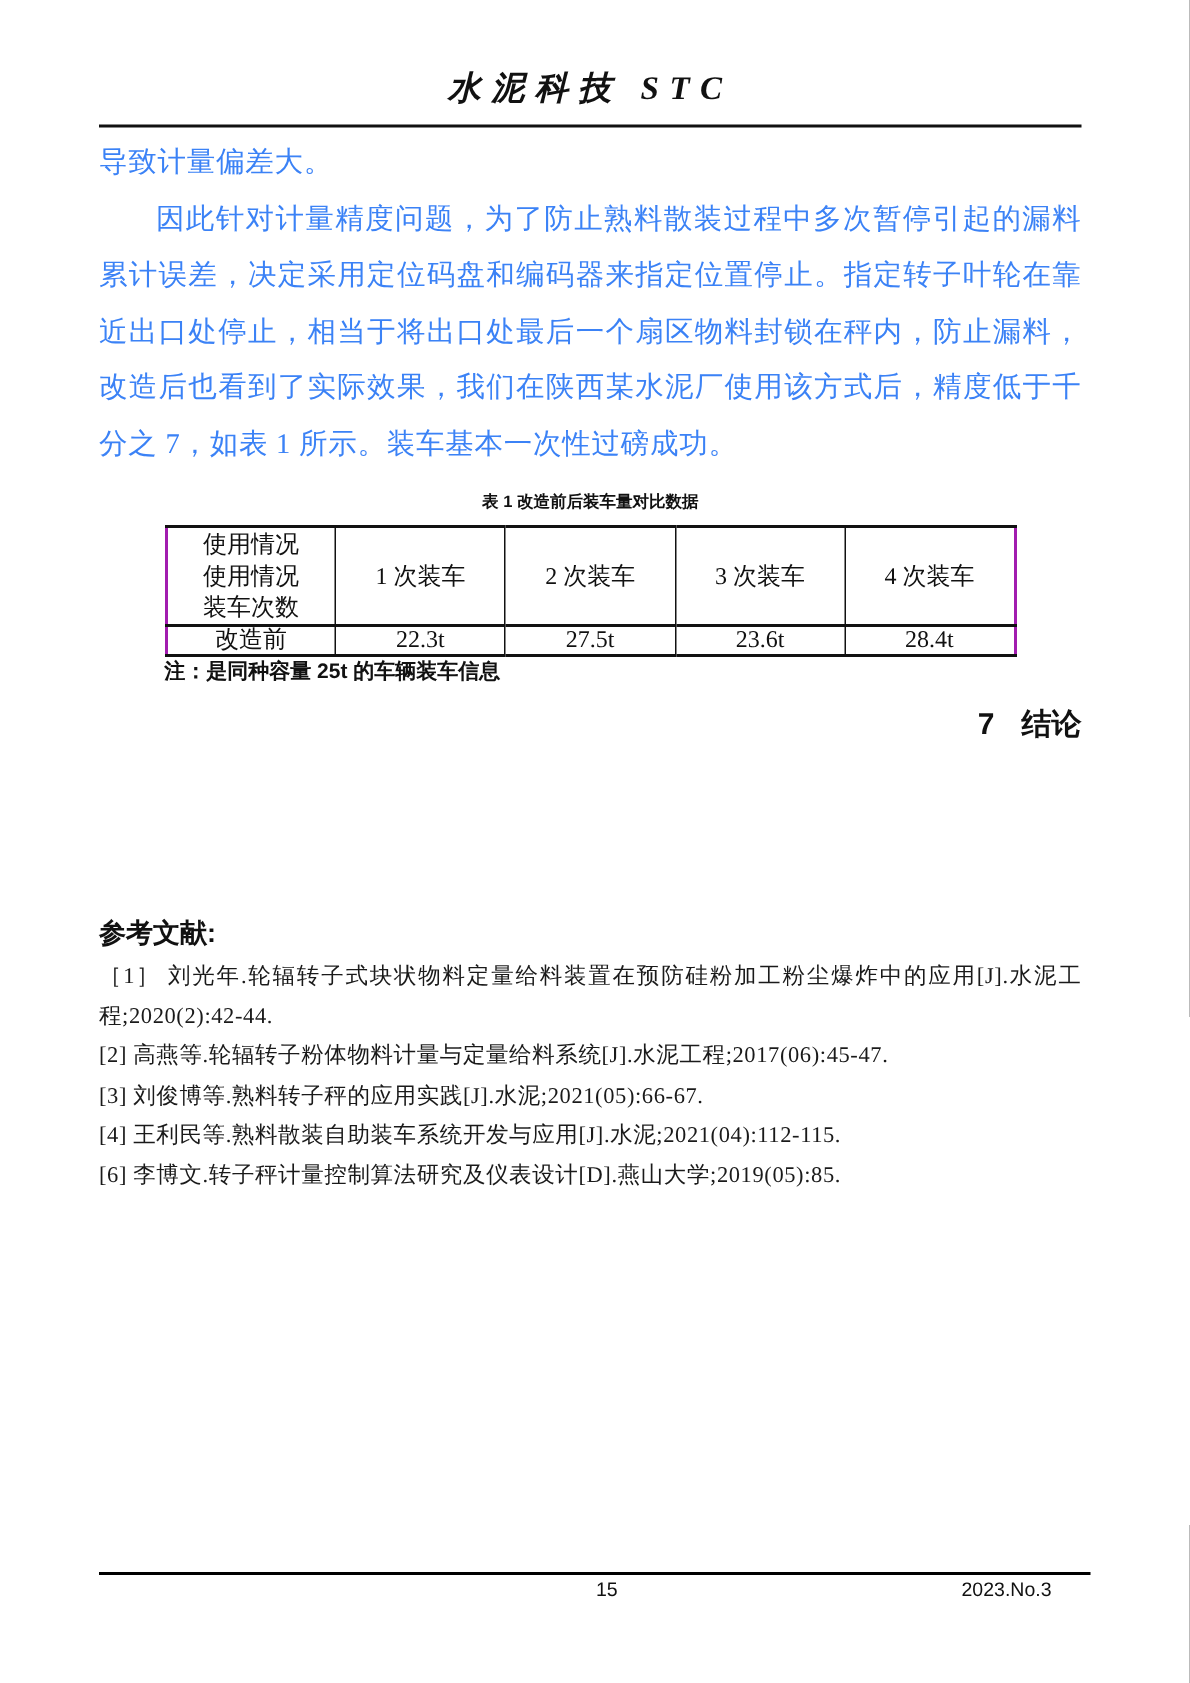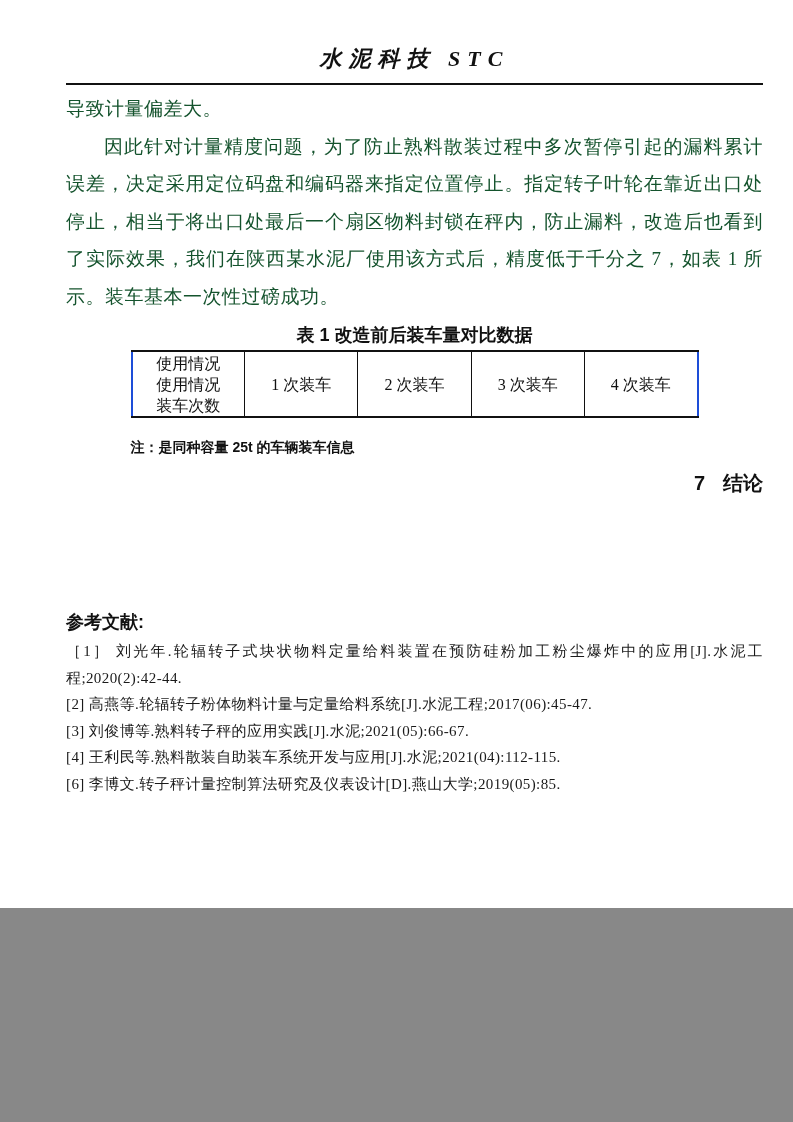--- a/index.html
+++ b/index.html
@@ -1,24 +1,24 @@
 <!DOCTYPE html>
 <html><head>
 <meta charset="utf-8">
 <style>
   * { margin:0; padding:0; box-sizing:border-box; }
   html,body { background:#888; }
   .page {
     position:relative;
-    width:793px; height:908px;
+    width:793px; height:1122px;
     margin:0 auto;
     background:#ffffff;
     color:#111;
     font-family:"Liberation Serif", serif;
-    padding:44px 30px 0 66px;
+    padding:44px 72px 0 66px;
     overflow:hidden;
   }
   
   .journal-title {
     text-align:center;
     font-size:22px;
     font-weight:bold;
     font-style:italic;
     letter-spacing:7px;
     line-height:30px;
@@ -28,55 +28,55 @@
     border:none;
     border-top:2px solid #111;
     height:0;
   }
   
   .body-par {
     font-size:19px;
     line-height:37.5px;
     text-align:justify;
     letter-spacing:0.5px;
-    color:#14532d;
+    color:#3b82f6;
   }
   .first-par { margin-top:5px; }
   .indent { text-indent:2em; }
   
   .table-title {
     margin-top:11px;
     text-align:center;
     font-family:"Liberation Sans", sans-serif;
-    font-size:18px;
+    font-size:11px;
     font-weight:bold;
     line-height:19px;
   }
   table.data-table {
     width:568px;
     margin:5px auto 0 auto;
     border-collapse:collapse;
     table-layout:fixed;
     font-size:16px;
   }
   table.data-table th, table.data-table td {
     border:1px solid #111;
     border-top-width:2px;
     border-bottom-width:2px;
     text-align:center;
     vertical-align:middle;
     font-weight:normal;
     padding:0 2px;
   }
-  table.data-table { border:2px solid #1d4ed8; }
+  table.data-table { border:2px solid #a21caf; }
   table.data-table thead th { height:66px; line-height:21px; }
   table.data-table tbody td { height:20px; line-height:18px; }
   .table-note {
     width:568px;
-    margin:20px auto 0 auto;
+    margin:0 auto 0 auto;
     font-family:"Liberation Sans", sans-serif;
     font-size:14px;
     font-weight:bold;
     line-height:18px;
   }
   
   .section-heading {
     margin-top:14px;
     font-family:"Liberation Sans", sans-serif;
     font-size:20px;
@@ -149,20 +149,27 @@
           <div>使用情况</div>
           <div>装车次数</div>
         </th>
         <th>1 次装车</th>
         <th>2 次装车</th>
         <th>3 次装车</th>
         <th>4 次装车</th>
       </tr>
     </thead>
     <tbody>
+      <tr>
+        <td>改造前</td>
+        <td>22.3t</td>
+        <td>27.5t</td>
+        <td>23.6t</td>
+        <td>28.4t</td>
+      </tr>
     </tbody>
   </table>
 
   <div class="table-note">注：是同种容量 25t 的车辆装车信息</div>
 
   <h2 class="section-heading">
     <span class="sec-no">7</span><span>结论</span>
   </h2>
 
 

